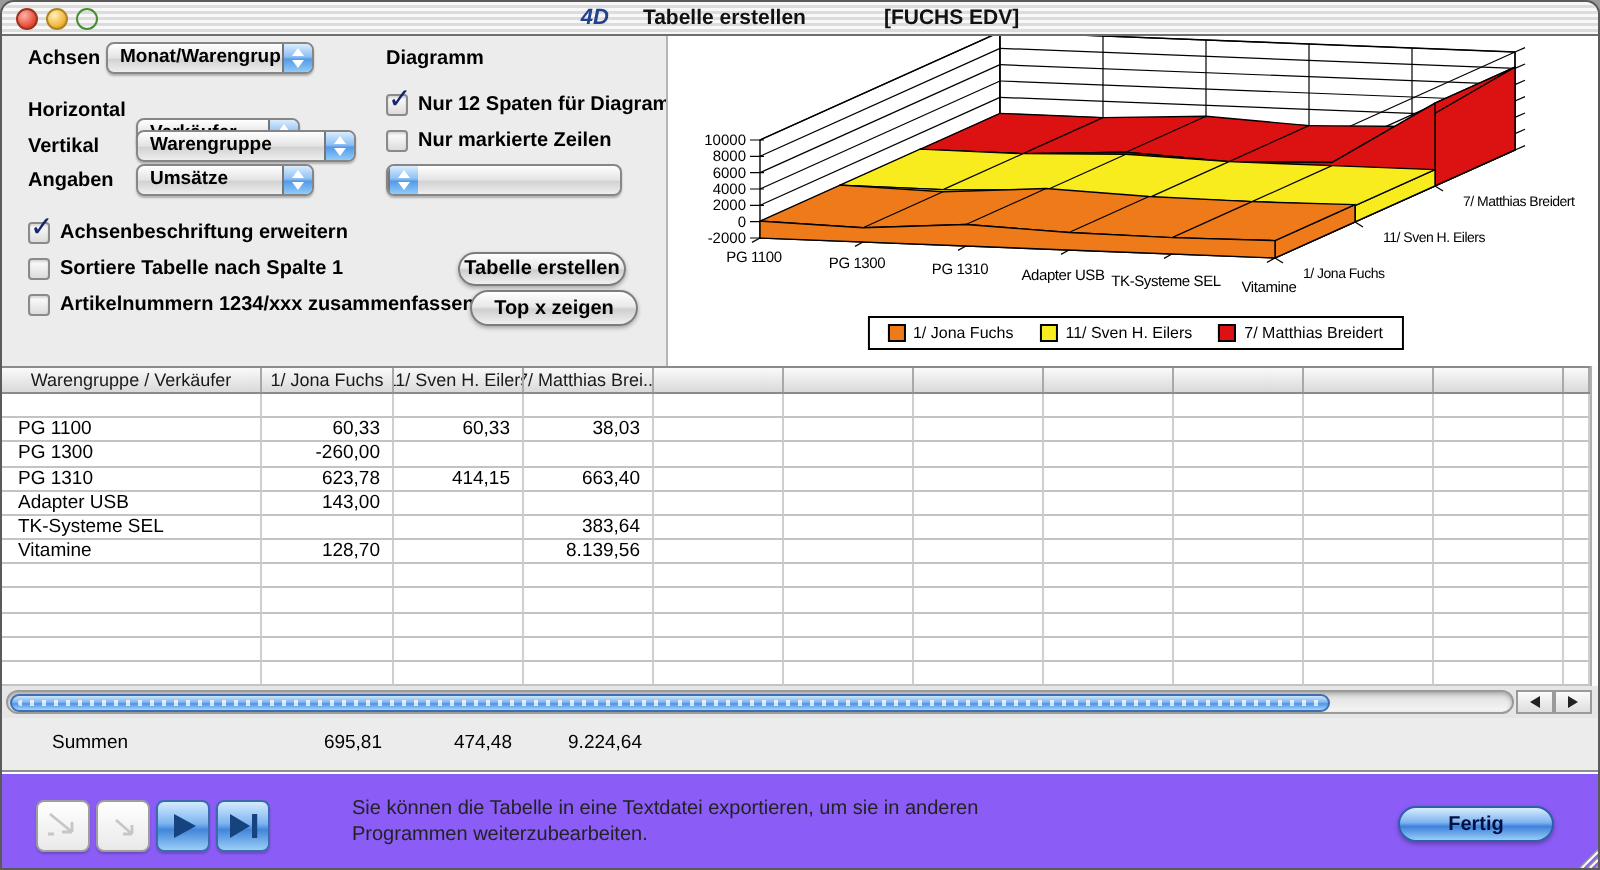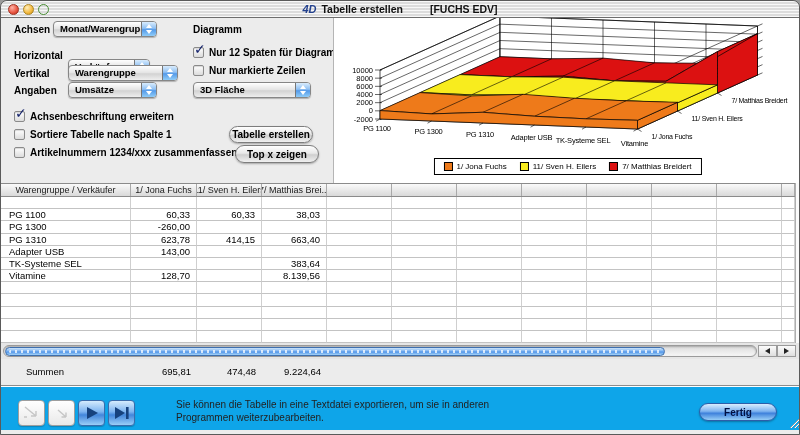--- a/index.html
+++ b/index.html
@@ -14,21 +14,21 @@
     position:absolute;left:0;top:0;width:100%;height:17px;
     background:repeating-linear-gradient(180deg,#f8f8f8 0 1.5px,#dcdcdc 1.5px 3px);
     border-bottom:1px solid #6e6e6e;border-radius:7px 7px 0 0;
     display:flex;align-items:center;justify-content:center;
   }
   .traffic{position:absolute;left:7px;top:3px;display:flex;gap:4px;}
   .tl{width:11px;height:11px;border-radius:50%;display:inline-block;}
   .tl.red{background:radial-gradient(circle at 35% 30%,#ffb3a7,#e8543f 60%,#b03121);border:1px solid #a03222;}
   .tl.yellow{background:radial-gradient(circle at 35% 30%,#ffeebc,#f4b93e 60%,#c4871a);border:1px solid #ad8623;}
   .tl.green{background:radial-gradient(circle at 35% 30%,#d2f5c3,#6fc94f 60%,#3d9427;);border:1px solid #498d34;}
-  .title{display:flex;align-items:center;gap:5px;font-size:10.5px;font-weight:bold;color:#111;}
+  .title{display:flex;align-items:center;gap:17px;font-size:10.5px;font-weight:bold;color:#111;}
   .logo4d{color:#23418e;font-weight:bold;font-style:italic;font-size:11px;}
   .title .doc{margin-left:22px;font-weight:bold;}
   
   .lbl{position:absolute;font-size:10px;font-weight:bold;white-space:nowrap;}
   
   .popup{position:absolute;height:16px;border:1px solid #868686;border-radius:4px;
     background:linear-gradient(180deg,#ffffff,#e3e3e3 50%,#d2d2d2 55%,#eeeeee);
     display:flex;align-items:stretch;overflow:hidden;box-shadow:0 1px 1px rgba(0,0,0,.25);}
   .popup .val{flex:1;font-size:9.5px;font-weight:bold;line-height:14px;padding:0 6px;white-space:nowrap;overflow:hidden;}
   .popup .cap{width:15px;border-left:1px solid #777;
@@ -83,21 +83,21 @@
   .hs-arrow{position:absolute;top:2px;width:19px;height:12px;border:1px solid #9a9a9a;
     background:linear-gradient(180deg,#fbfbfb,#dedede);display:flex;align-items:center;justify-content:center;}
   .arrL{width:0;height:0;border-top:3px solid transparent;border-bottom:3px solid transparent;border-right:5px solid #222;}
   .arrR{width:0;height:0;border-top:3px solid transparent;border-bottom:3px solid transparent;border-left:5px solid #222;}
   
   .sumrow{position:absolute;left:0;top:362px;width:794px;height:16px;
     display:grid;grid-template-columns:var(--cols);}
   .sumrow .cell{font-size:9.5px;display:flex;align-items:center;overflow:hidden;white-space:nowrap;}
   .sumrow .cell.cname{padding-left:25px;}
   
-  .footer{position:absolute;left:0;top:384px;width:800px;height:45px;background:#0ea5e9;
+  .footer{position:absolute;left:0;top:384px;width:800px;height:51px;background:#8b5cf6;
     border-top:1px solid #8d8d8d;box-shadow:inset 0 1px 0 #fff;}
   .navbtn{position:absolute;top:14px;width:27px;height:26px;border:1px solid #9e9e9e;border-radius:4px;
     background:linear-gradient(180deg,#ffffff,#e9e9e9);display:flex;align-items:center;justify-content:center;
     box-shadow:0 1px 1px rgba(0,0,0,.2);padding:0;}
   .navbtn.blue{background:linear-gradient(180deg,#d4ebfd,#7db4f0 45%,#4286db 58%,#9bcef7);border-color:#3a6cab;}
   .note{position:absolute;left:175px;top:13px;width:340px;font-size:10px;line-height:12.5px;color:#222;}
   .grip{position:absolute;right:1px;bottom:1px;width:14px;height:14px;}
   :root{--cols:130px 66px 65px 65px 65px 65px 65px 65px 65px 65px 65px 13px;}
 </style>
 </head>
@@ -156,21 +156,20 @@
 
   <span class="lbl" style="left:13px;top:84px">Angaben</span>
   <div class="popup" style="left:67px;top:81px;width:89px">
     <span class="val">Umsätze</span>
     <span class="cap">
         <i class="triUp"></i>
         <i class="triDn"></i>
       </span>
   </div>
   <div class="popup" style="left:192px;top:81px;width:118px">
-    <span class="val">3D Fläche</span>
     <span class="cap">
         <i class="triUp"></i>
         <i class="triDn"></i>
       </span>
   </div>
 
   <div class="cb" style="left:13px;top:110px">
     <span class="cbbox checked"></span>
     <span class="cblbl">Achsenbeschriftung erweitern</span>
   </div>

